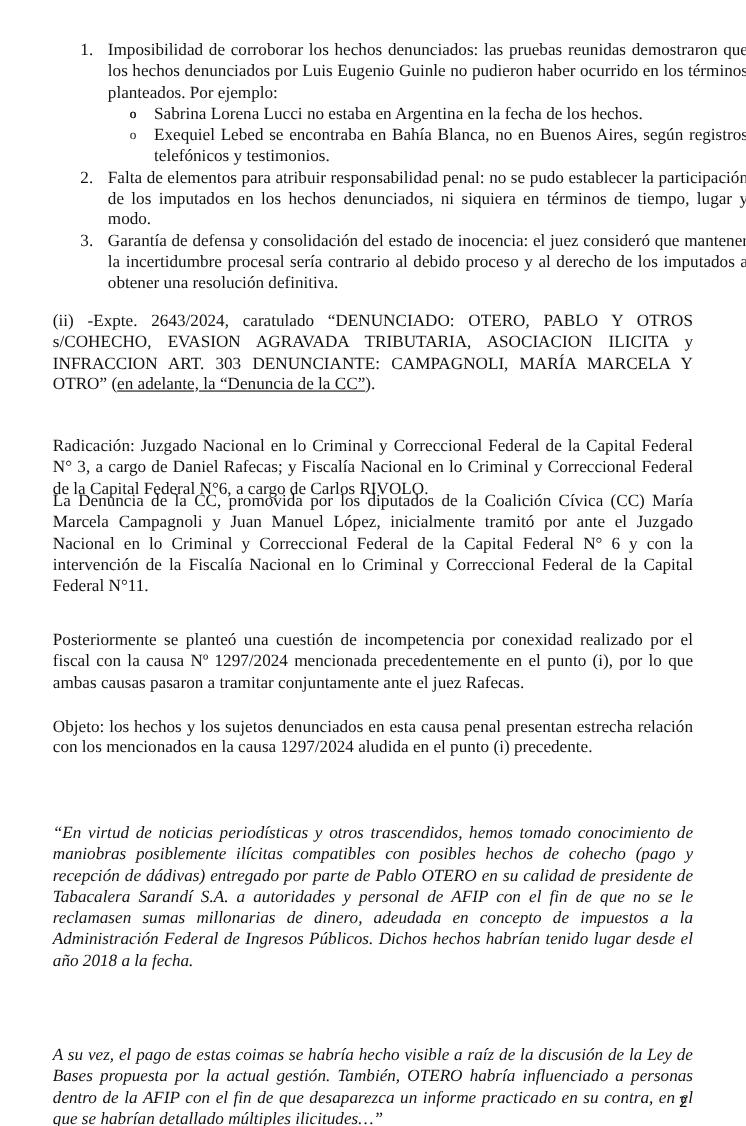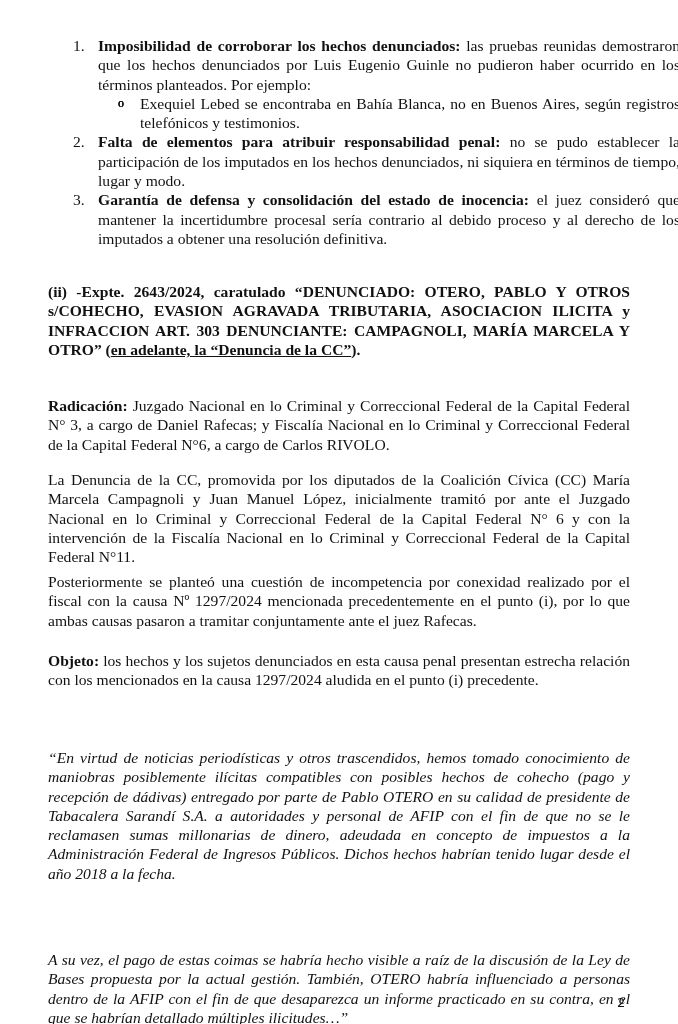--- a/index.html
+++ b/index.html
@@ -6,56 +6,56 @@
   body { width:678px; height:1024px; overflow:hidden; position:relative;
          font-family:"Liberation Serif", "DejaVu Serif", serif; color:#111; }
   .page { position:absolute; left:0; top:0; width:678px; height:1024px; }
   .txt { font-size:15.6px; line-height:19.3px; text-align:justify; }
   ol.main { position:absolute; left:48px; top:36px; width:582px; margin:0; padding:0 0 0 50px; list-style:none; }
   ol.main > li { position:relative; margin:0; }
   ol.main > li .num { position:absolute; left:-25px; top:0; }
   ul.sub { margin:0; padding:0 0 0 42px; list-style:none; }
   ul.sub li { position:relative; }
   ul.sub li .bul { position:absolute; left:-22px; top:0; font-size:12px; line-height:19.3px; }
-  b { font-weight:bold; }
+  b { font-weight:normal; }
   .para { position:absolute; left:48px; width:582px; margin:0; }
   .u { text-decoration:underline; }
   i { font-style:italic; }
   .pagenum { position:absolute; left:617px; top:995px; font-family:"DejaVu Sans", sans-serif; font-size:13px; color:#111; }
 </style>
 </head>
 <body>
 
 <div class="page">
 
   <ol class="main txt">
     <li>
       <span class="num">1.</span>
       <b>Imposibilidad de corroborar los hechos denunciados:</b><span> las pruebas reunidas demostraron que los hechos denunciados por Luis Eugenio Guinle no pudieron haber ocurrido en los términos planteados.  Por ejemplo:</span>
       <ul class="sub">
         <li><span class="bul">o</span></li>
-        <li><span class="bul">o</span></li>
+        <li><span class="bul">o</span><span>Sabrina Lorena Lucci no estaba en Argentina en la fecha de los hechos.</span></li>
         <li><span class="bul">o</span><span>Exequiel Lebed se encontraba en Bahía Blanca, no en Buenos Aires, según registros telefónicos y testimonios.</span></li>
       </ul>
     </li>
     <li>
       <span class="num">2.</span>
       <b>Falta de elementos para atribuir responsabilidad penal:</b><span> no se pudo establecer la participación de los imputados en los hechos denunciados, ni siquiera en términos de tiempo, lugar y modo.</span>
     </li>
     <li>
       <span class="num">3.</span>
       <b>Garantía de defensa y consolidación del estado de inocencia:</b><span> el juez consideró que mantener la incertidumbre procesal sería contrario al debido proceso y al derecho de los imputados a obtener una resolución definitiva.</span>
     </li>
   </ol>
 
   <p class="para txt" style="top:282px;"><b>(ii) -Expte. 2643/2024, caratulado “DENUNCIADO: OTERO, PABLO Y OTROS s/COHECHO, EVASION AGRAVADA TRIBUTARIA, ASOCIACION ILICITA y INFRACCION ART. 303 DENUNCIANTE: CAMPAGNOLI, MARÍA MARCELA Y OTRO” (</b><b class="u">en adelante, la “Denuncia de la CC”</b><b>).</b></p>
 
   <p class="para txt" style="top:396px;"><b>Radicación:</b><span> Juzgado Nacional en lo Criminal y Correccional Federal de la Capital Federal N° 3, a cargo de Daniel Rafecas; y Fiscalía Nacional en lo Criminal y Correccional Federal de la Capital Federal N°6, a cargo de Carlos RIVOLO.</span></p>
 
-  <p class="para txt" style="top:470px;">La Denuncia de la CC, promovida por los diputados de la Coalición Cívica (CC) María Marcela Campagnoli y Juan Manuel López, inicialmente tramitó por ante el Juzgado Nacional en lo  Criminal y Correccional Federal de la Capital Federal N° 6 y con la intervención de la Fiscalía Nacional en lo  Criminal y Correccional Federal de la Capital Federal N°11.</p>
+  <p class="para txt" style="top:446px;">La Denuncia de la CC, promovida por los diputados de la Coalición Cívica (CC) María Marcela Campagnoli y Juan Manuel López, inicialmente tramitó por ante el Juzgado Nacional en lo  Criminal y Correccional Federal de la Capital Federal N° 6 y con la intervención de la Fiscalía Nacional en lo  Criminal y Correccional Federal de la Capital Federal N°11.</p>
 
   <p class="para txt" style="top:572px;">Posteriormente se planteó una cuestión de incompetencia por conexidad realizado por el fiscal con la causa Nº 1297/2024 mencionada precedentemente en el punto (i), por lo que ambas causas pasaron a tramitar conjuntamente ante el juez Rafecas.</p>
 
   <p class="para txt" style="top:651px;"><b>Objeto:</b><span> los hechos y los sujetos denunciados en esta causa penal presentan estrecha relación con los mencionados en la causa 1297/2024 aludida en el punto (i) precedente.</span></p>
 
 
   <p class="para txt" style="top:748px;"><i>“En virtud de noticias periodísticas y otros trascendidos, hemos tomado conocimiento de maniobras posiblemente ilícitas compatibles con posibles hechos de cohecho (pago y recepción de dádivas) entregado por parte de Pablo OTERO en su calidad de presidente de Tabacalera Sarandí S.A. a autoridades y personal de AFIP con el fin de que no se le reclamasen sumas millonarias de dinero, adeudada en concepto de impuestos a la Administración Federal de Ingresos Públicos. Dichos hechos habrían tenido lugar desde el año 2018 a la fecha.</i></p>
 
   <p class="para txt" style="top:950px;"><i>A su vez, el pago de estas coimas se habría hecho visible a raíz de la discusión de la Ley de Bases propuesta por la actual gestión. También, OTERO habría influenciado a personas dentro de la AFIP con el fin de que desaparezca un informe practicado en su contra, en el que se habrían detallado múltiples ilicitudes…”</i></p>
 

